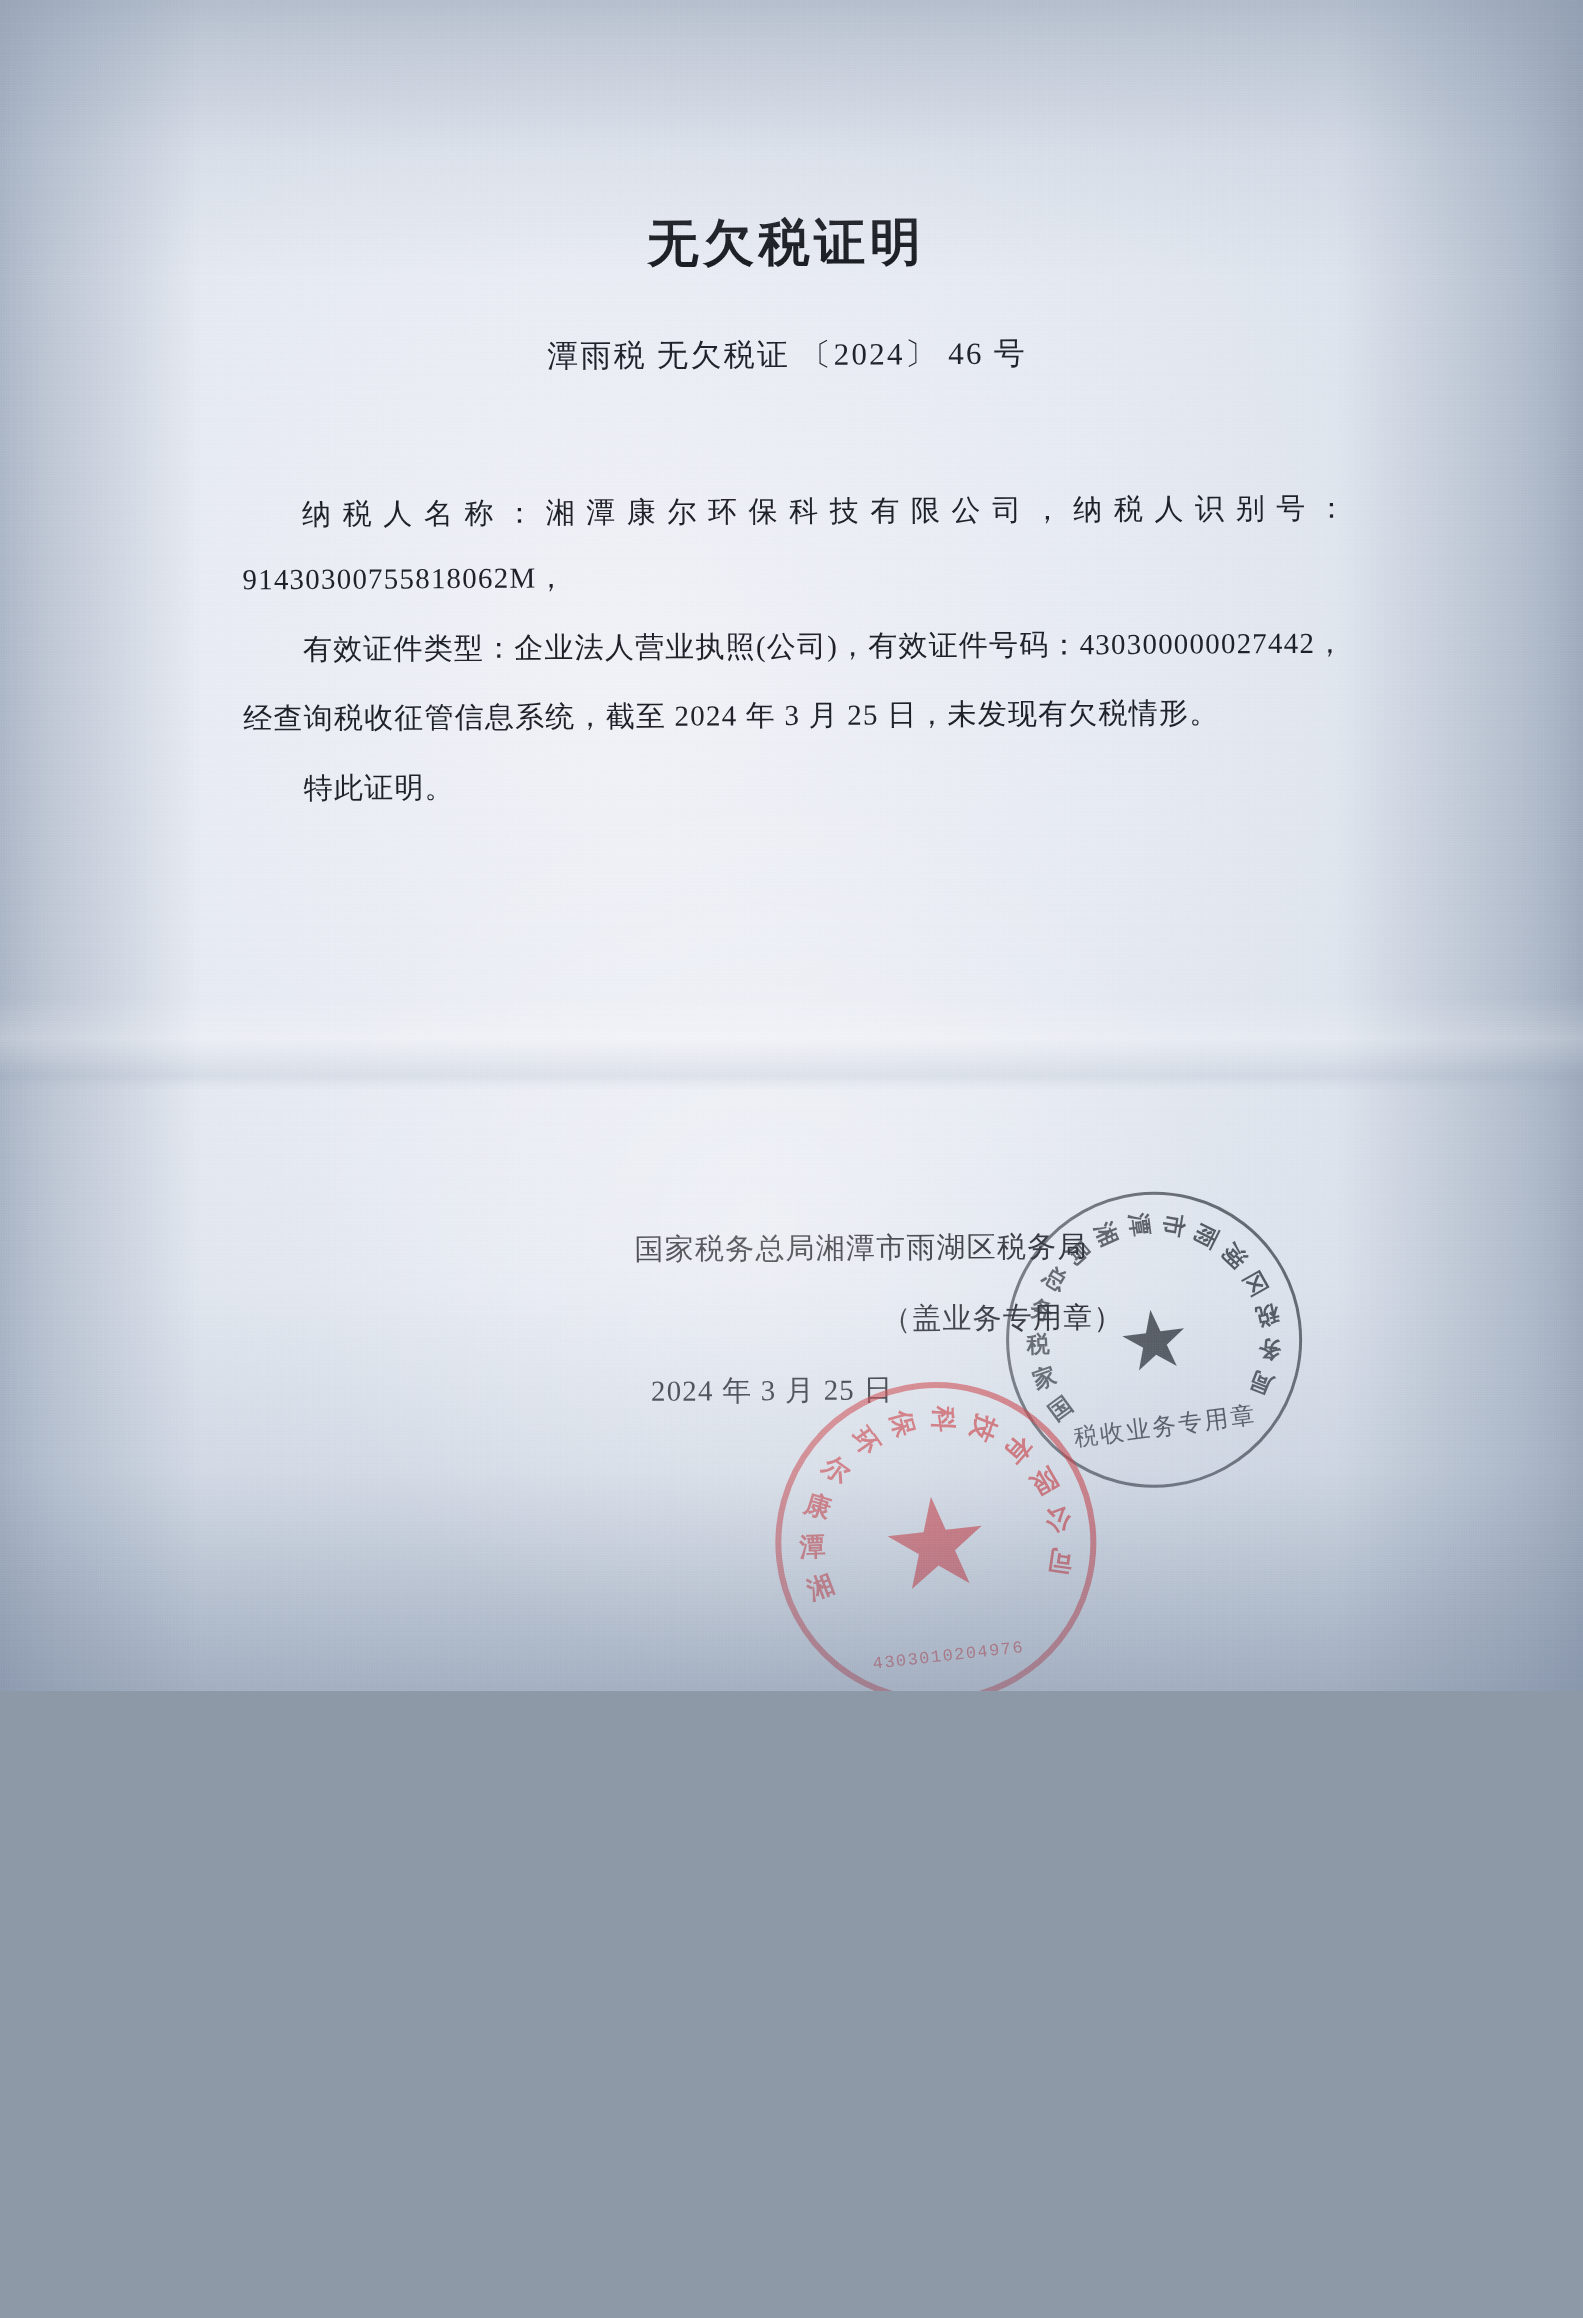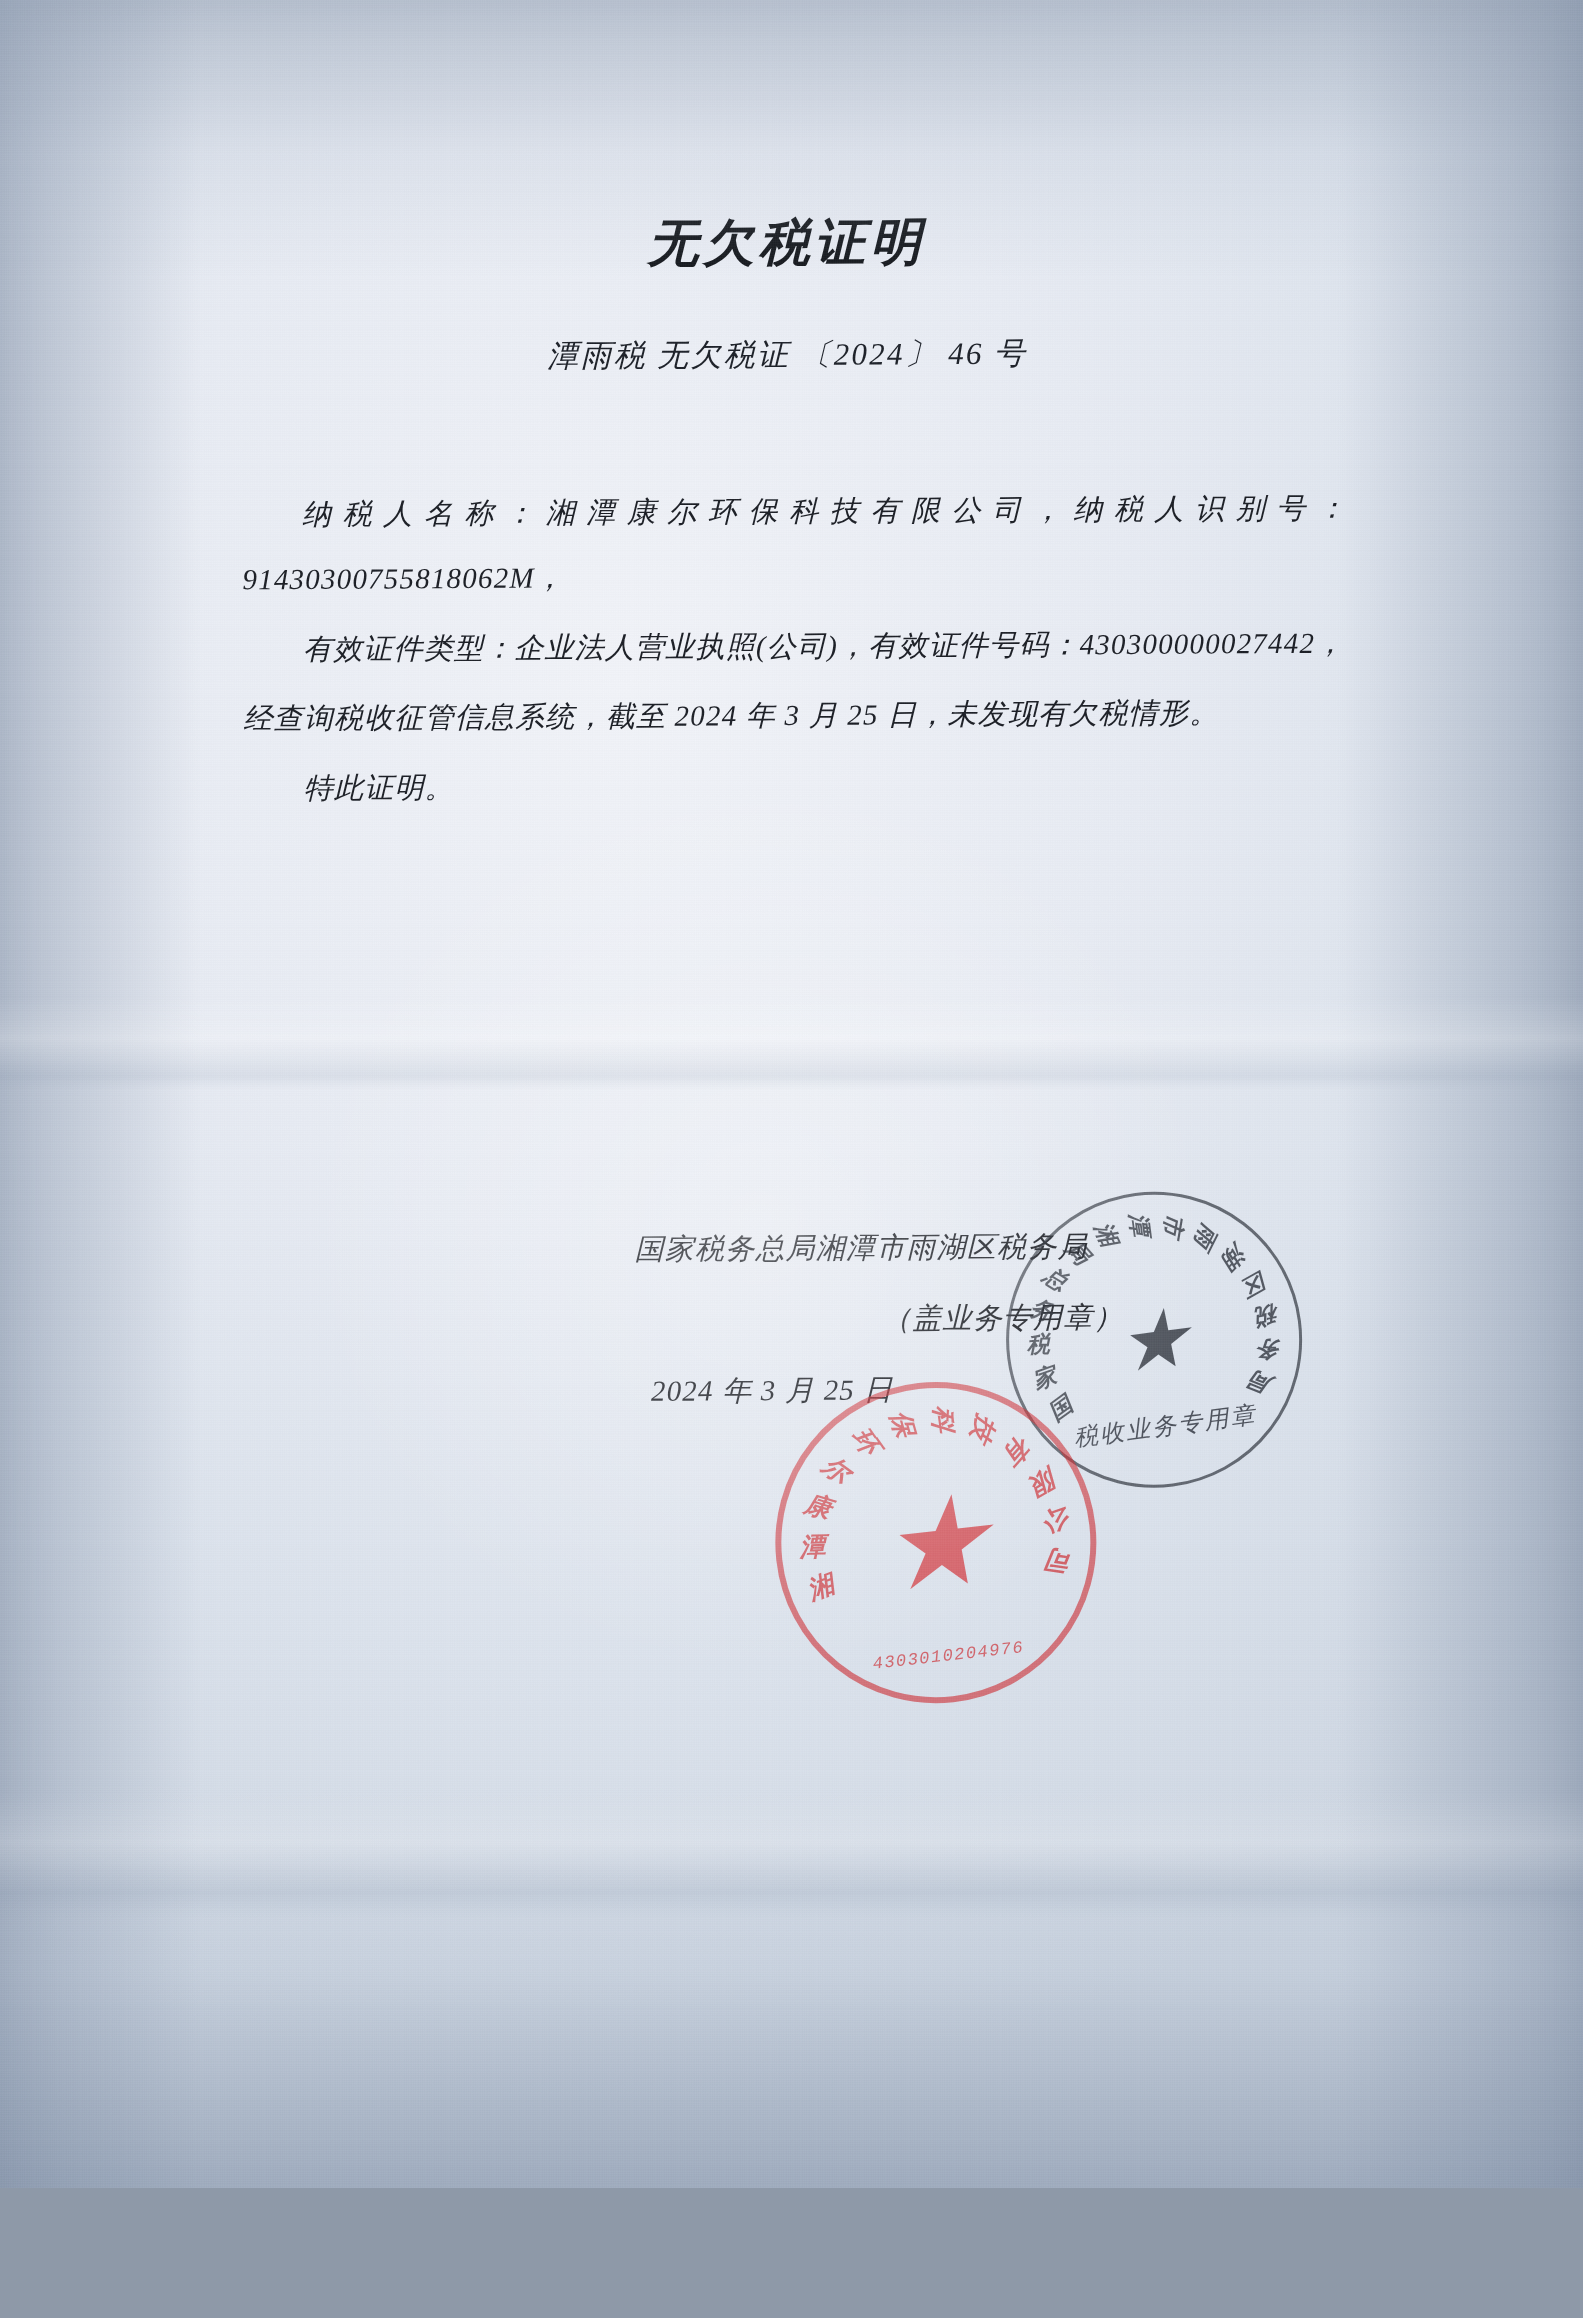--- a/index.html
+++ b/index.html
@@ -12,26 +12,25 @@
     width: 1584px;
     height: 2319px;
     overflow: hidden;
     font-family: "Liberation Serif", "DejaVu Serif", serif;
   }
 
   
   #photo {
     position: relative;
     width: 1584px;
-    height: 2188px;
+    height: 1691px;
     background:
       radial-gradient(ellipse 70% 55% at 48% 40%, #e9ecf2 0%, #dde2ec 45%, #ccd4e0 75%, #b9c3d2 100%),
       linear-gradient(160deg, #cfd7e3 0%, #dfe4ed 30%, #d6dde8 60%, #c3ccda 100%);
     overflow: hidden;
-    font-style: italic;
   }
   
   #sheet {
     position: absolute;
     left: -14px;
     top: -28px;
     width: 1604px;
     height: 2365px;
     transform: rotate(-0.35deg);
     background:

